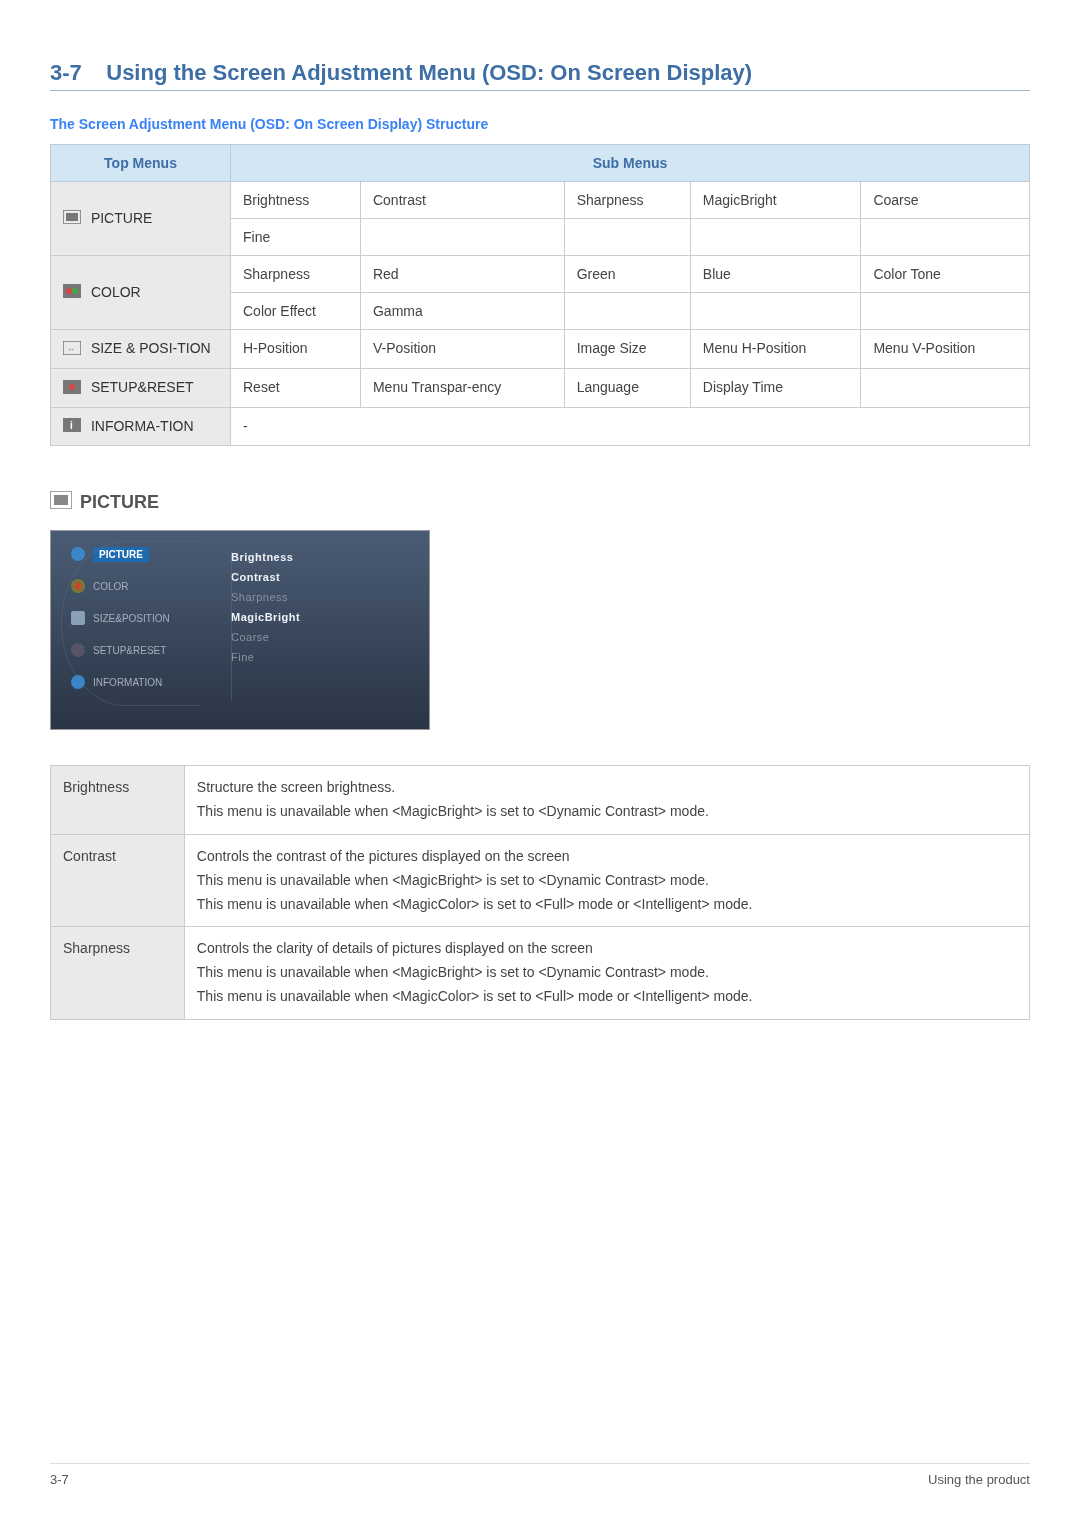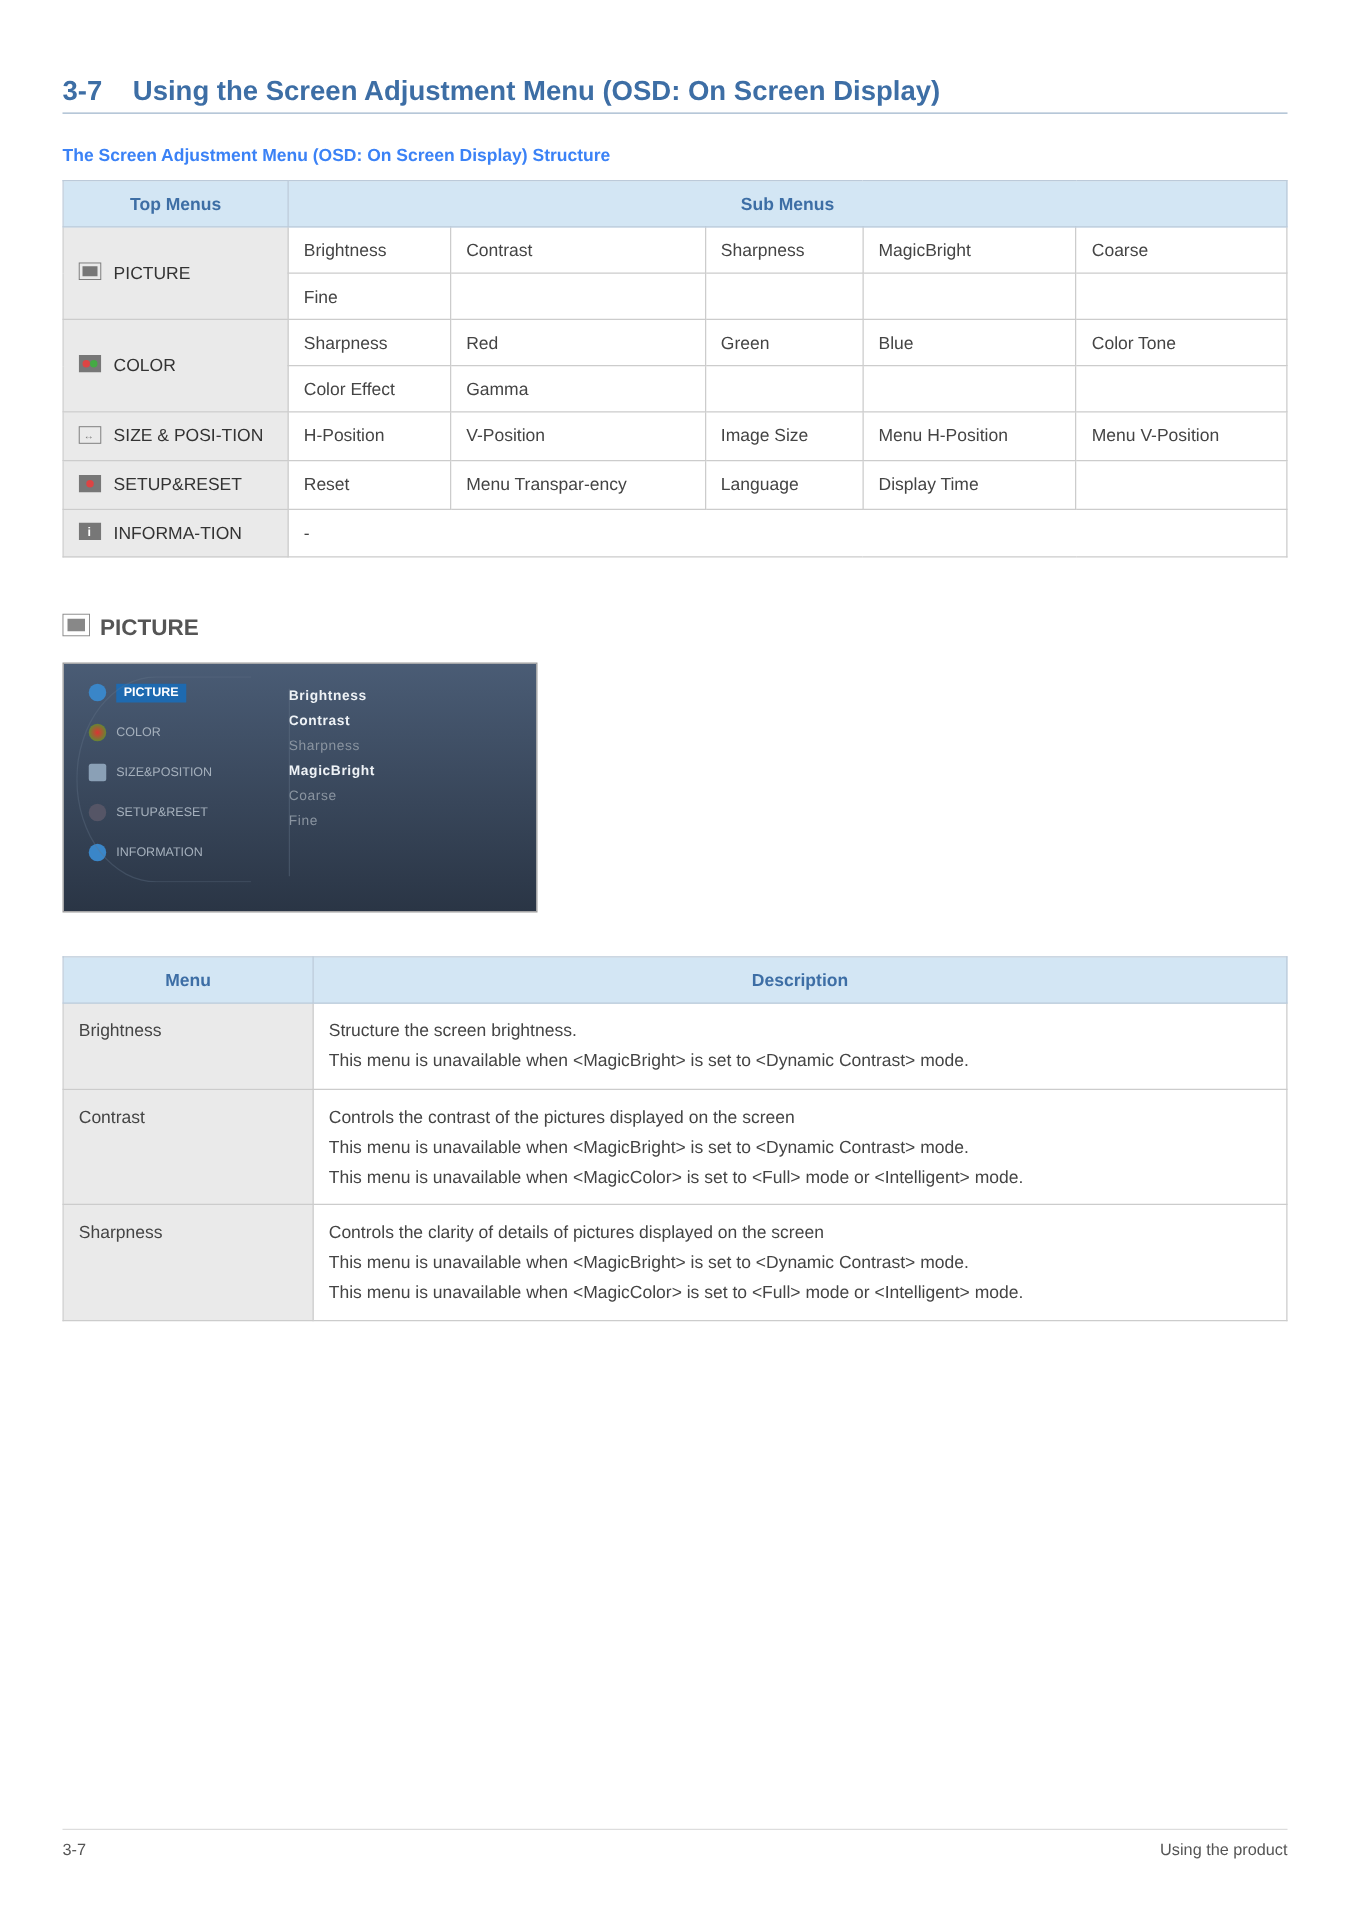--- a/index.html
+++ b/index.html
@@ -390,24 +390,20 @@
     <div class="ritem active">Contrast</div>
     <div class="ritem">Sharpness</div>
     <div class="ritem active">MagicBright</div>
     <div class="ritem">Coarse</div>
     <div class="ritem">Fine</div>
   </div>
 </div>
 
 <table class="desc">
   <tbody>
-      <tr>
-    <th class="mcol">Menu</th>
-    <th>Description</th>
-  </tr>
   <tr>
     <td class="menucell">Brightness</td>
     <td>
       <div>Structure the screen brightness.</div>
       <div>This menu is unavailable when &lt;MagicBright&gt; is set to &lt;Dynamic Contrast&gt; mode.</div>
     </td>
   </tr>
   <tr>
     <td class="menucell">Contrast</td>
     <td>

